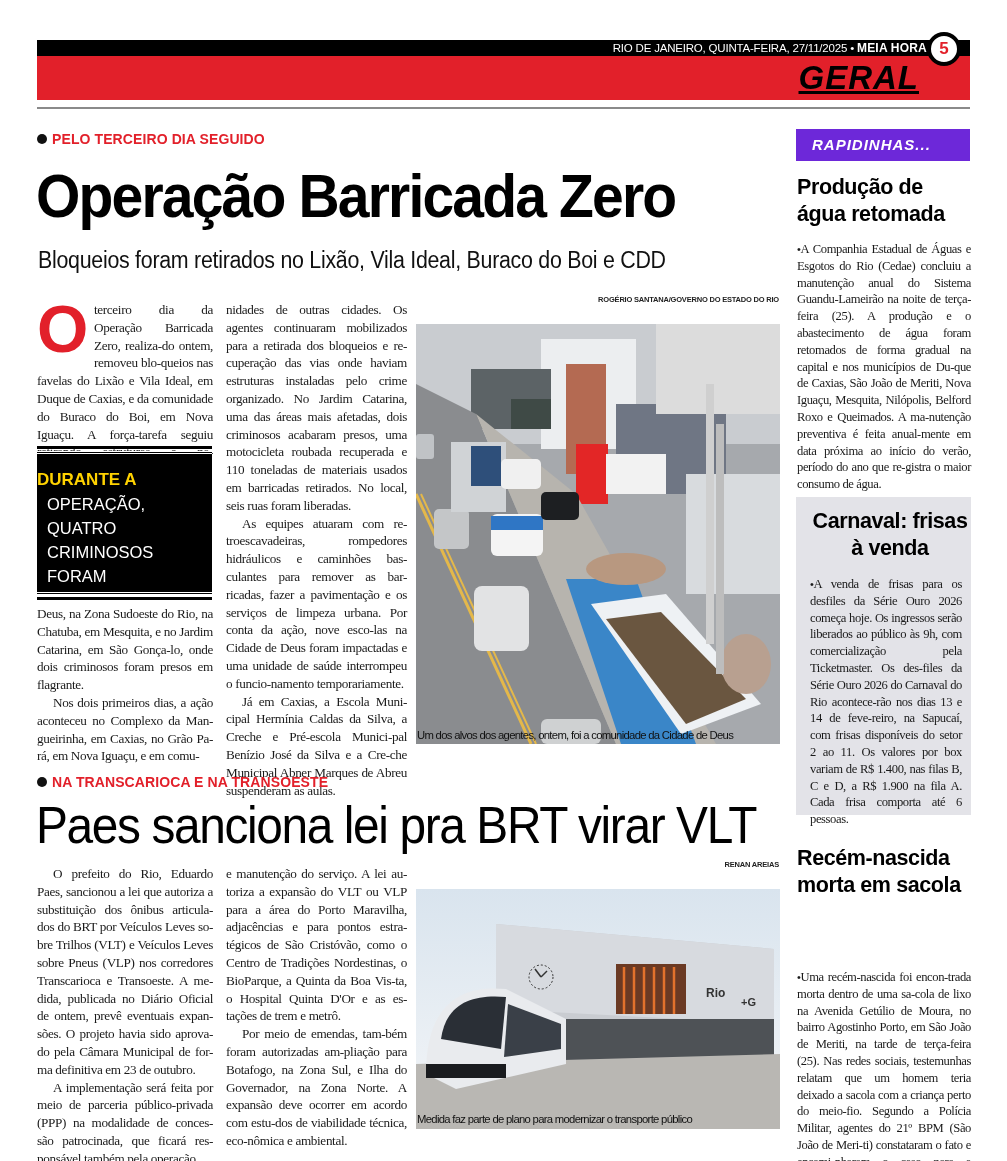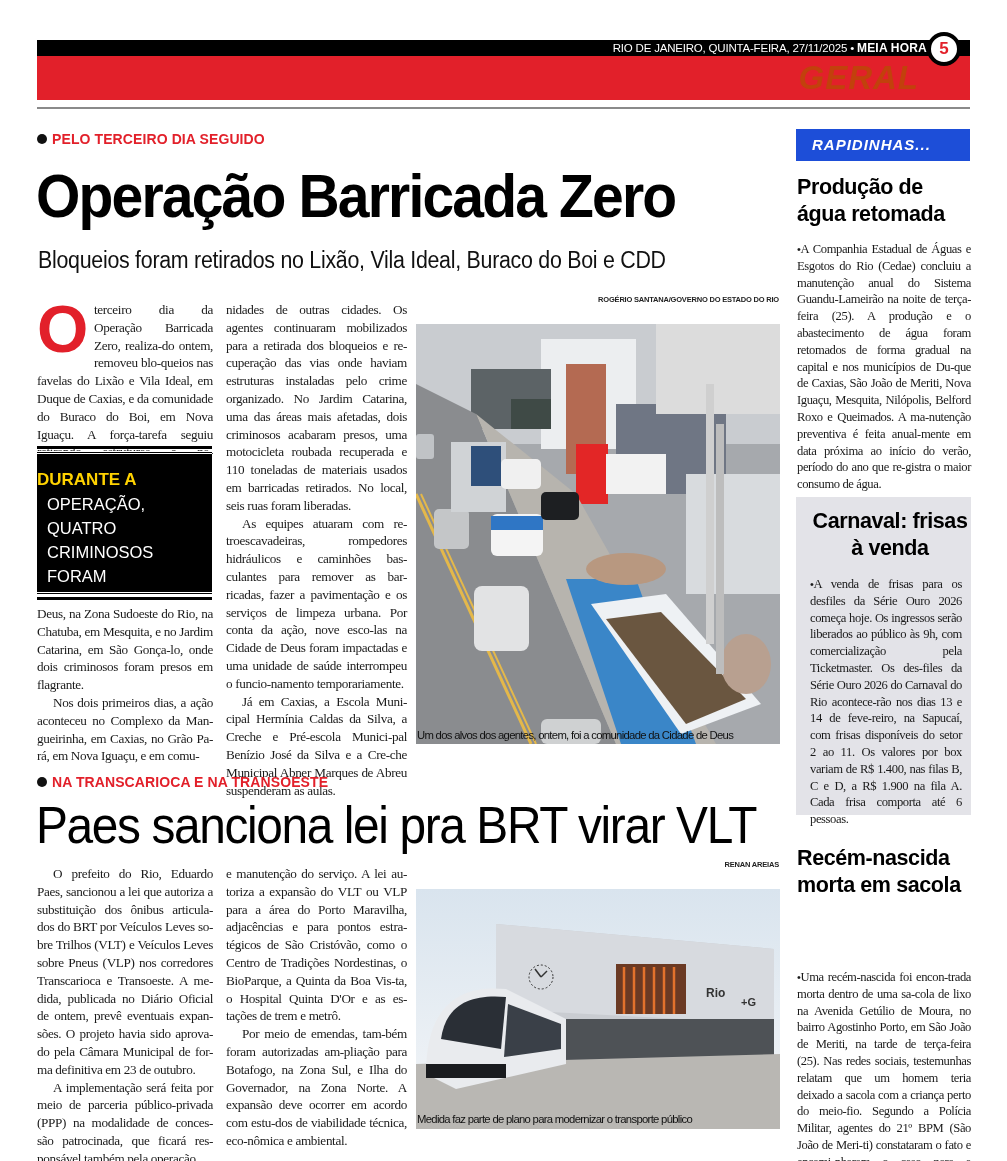--- a/index.html
+++ b/index.html
@@ -9,22 +9,22 @@
   
   .hdr-black { position: absolute; left: 37px; top: 40px; width: 933px; height: 16px; background: #000; }
   .hdr-red { position: absolute; left: 37px; top: 56px; width: 933px; height: 44px; background: #e2202a; }
   .hdr-rule { position: absolute; left: 37px; top: 107px; width: 933px; height: 2px; background: #8a8a8a; }
   .hdr-dateline { position: absolute; right: 80px; top: 41px; height: 18px; line-height: 14px; color: #fff;
     font-family: "Liberation Sans", sans-serif; font-size: 11.5px; letter-spacing: -0.2px; white-space: nowrap; }
   .hdr-dateline b { font-weight: 900; font-size: 12px; letter-spacing: 0.2px; }
   .page-badge { position: absolute; left: 927px; top: 32px; width: 34px; height: 34px; border-radius: 50%;
     background: #fff; border: 4px solid #000; color: #e2202a; font-family: "Liberation Sans", sans-serif;
     font-weight: 900; font-size: 17px; text-align: center; line-height: 26px; }
-  .section-title { position: absolute; right: 88px; top: 57px; color: #c2410c; font-family: "Liberation Sans", sans-serif;
-    font-weight: 900; font-style: italic; font-size: 33px; letter-spacing: 1px; line-height: 42px; }
+  .section-title { position: absolute; right: 88px; top: 57px; color: #000000; font-family: "Liberation Sans", sans-serif;
+    font-weight: 900; font-style: italic; font-size: 33px; letter-spacing: 1px; line-height: 42px; text-decoration: underline; }
 
   
   .kicker { position: absolute; font-family: "Liberation Sans", sans-serif; font-weight: 900; font-size: 14px;
     color: #e2202a; letter-spacing: 0.1px; white-space: nowrap; line-height: 16px; }
   .kicker .dot { display: inline-block; width: 10px; height: 10px; border-radius: 50%; background: #111;
     margin-right: 5px; vertical-align: 0px; }
 
   .headline { position: absolute; font-family: "Liberation Sans", sans-serif; font-weight: 700; color: #000;
     white-space: nowrap; letter-spacing: -2.5px; }
   .h1 { left: 36px; top: 160px; font-size: 62px; line-height: 72px; transform: scaleX(0.92); transform-origin: left; letter-spacing: -2px; }
@@ -49,21 +49,21 @@
   .quote-box::after { bottom: -8px; }
 
   
   .credit { position: absolute; font-family: "Liberation Sans", sans-serif; font-weight: 700; font-size: 7.5px;
     letter-spacing: -0.2px; color: #222; white-space: nowrap; }
   .caption { position: absolute; font-family: "Liberation Sans", sans-serif; font-size: 11.3px; letter-spacing: -0.7px;
     color: #111; white-space: nowrap; }
   .photo { position: absolute; overflow: hidden; margin-top: 20px; }
 
   
-  .rap-label { position: absolute; left: 796px; top: 129px; width: 174px; height: 32px; background: #1d4ed8; color: #fff;
+  .rap-label { position: absolute; left: 796px; top: 129px; width: 174px; height: 32px; background: #6d28d9; color: #fff;
     font-family: "Liberation Sans", sans-serif; font-weight: 900; font-style: italic; font-size: 15px; letter-spacing: 1px;
     line-height: 32px; padding-left: 16px; }
   .brief-title { position: absolute; font-family: "Liberation Sans", sans-serif; font-weight: 700; font-size: 21.5px;
     line-height: 27px; color: #000; letter-spacing: -0.4px; }
   .brief-body { position: absolute; font-size: 12.6px; line-height: 16.8px; letter-spacing: -0.4px; text-align: justify; color: #1a1a1a; }
   .brief-body .bullet { font-family: "Liberation Sans", sans-serif; font-size: 11px; }
   .gray-box { position: absolute; left: 796px; top: 497px; width: 175px; height: 318px; background: #e3e3e8; }
 </style>
 </head>
 <body>

